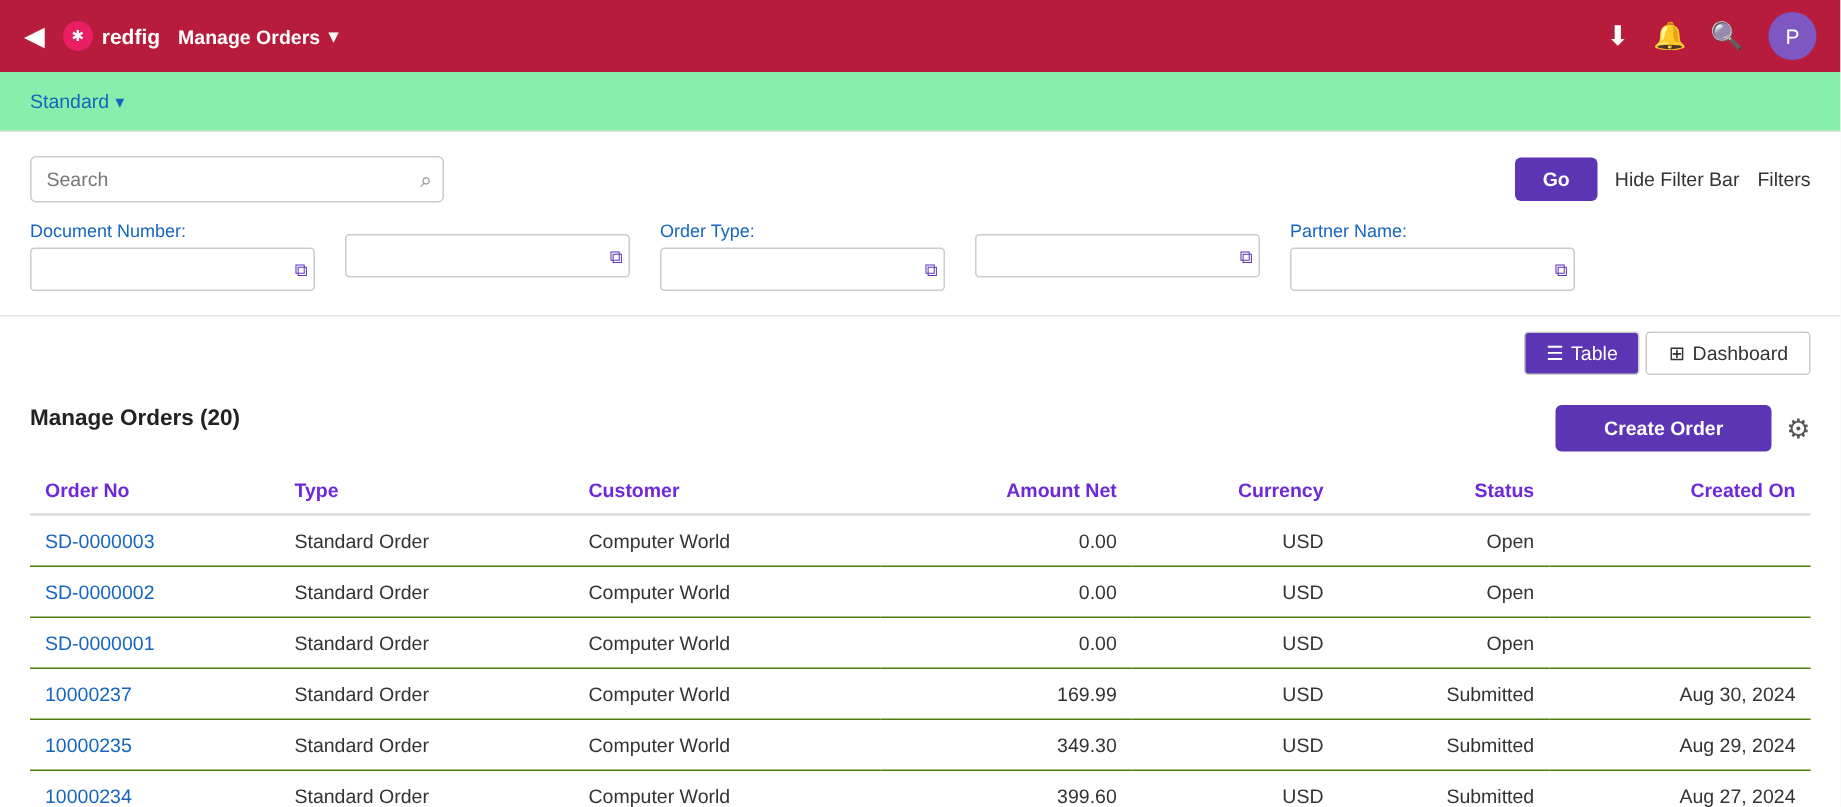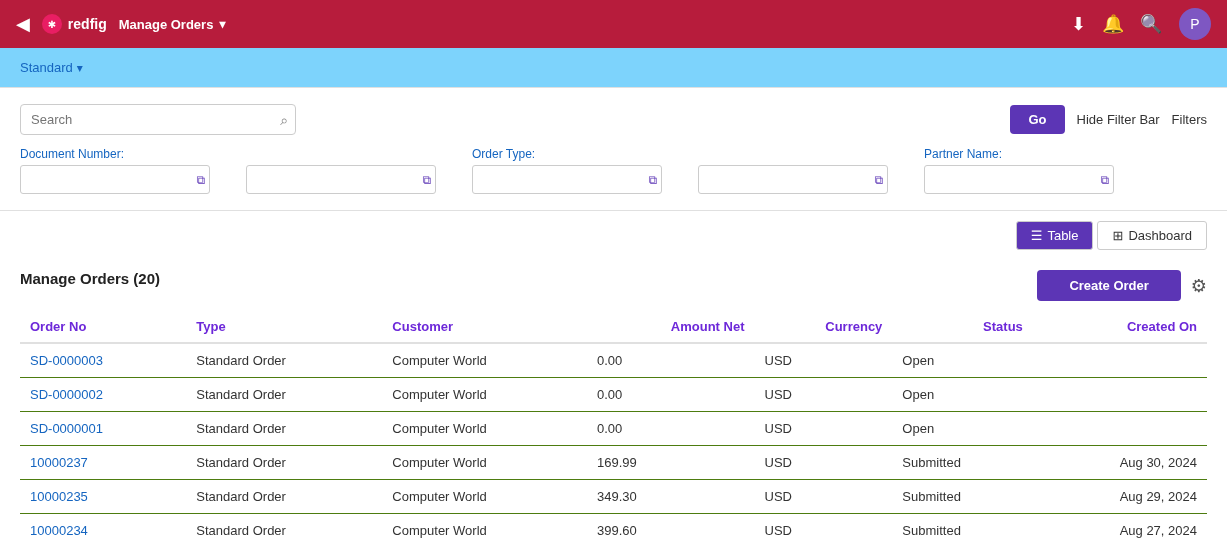--- a/index.html
+++ b/index.html
@@ -22,21 +22,21 @@
     .brand-dot { width: 20px; height: 20px; background: #e91e63; border-radius: 50%; display: inline-flex; align-items: center; justify-content: center; }
     .brand-dot::after { content: '✱'; color: white; font-size: 10px; }
     .page-title { color: white; font-weight: bold; font-size: 16px; display: flex; align-items: center; gap: 6px; }
     .page-title .chevron { font-size: 12px; }
     .top-nav-right { display: flex; align-items: center; gap: 16px; }
     .nav-icon { color: white; font-size: 18px; cursor: pointer; }
     .avatar { width: 32px; height: 32px; background: #7e57c2; border-radius: 50%; display: flex; align-items: center; justify-content: center; color: white; font-size: 14px; cursor: pointer; }
 
     
     .subheader {
-      background: #7dd3fc;
+      background: #86efac;
       padding: 12px 20px;
       border-bottom: 1px solid #e0e0e0;
       display: flex;
       align-items: center;
     }
     .standard-btn { color: #1565c0; font-size: 14px; display: flex; align-items: center; gap: 4px; cursor: pointer; font-weight: 500; }
     .standard-btn .chevron { font-size: 12px; }
 
     
     .filter-section {
@@ -64,21 +64,21 @@
       border-radius: 4px;
       cursor: pointer;
       font-size: 13px;
       font-weight: bold;
       margin-left: auto;
     }
     .hide-filter-btn { color: #333; background: none; border: none; cursor: pointer; font-size: 13px; margin-left: 0; }
     .filters-btn { color: #333; background: none; border: none; cursor: pointer; font-size: 13px; }
 
     
-    .filter-fields { display: flex; gap: 36px; align-items: flex-end; }
+    .filter-fields { display: flex; gap: 20px; align-items: center; }
     .filter-field { display: flex; flex-direction: column; gap: 4px; }
     .filter-field label { color: #1565c0; font-size: 12px; font-weight: 500; }
     .filter-input-wrapper { position: relative; }
     .filter-input-wrapper input {
       width: 190px;
       padding: 6px 28px 6px 8px;
       border: 1px solid #ccc;
       border-radius: 3px;
       font-size: 13px;
       outline: none;
@@ -145,21 +145,21 @@
     .settings-icon { color: #555; font-size: 18px; cursor: pointer; }
 
     
     table { width: 100%; border-collapse: collapse; }
     thead tr { border-bottom: 2px solid #e0e0e0; }
     thead th { text-align: left; padding: 8px 10px; color: #6d28d9; font-weight: 600; font-size: 13px; }
     thead th.right { text-align: right; }
     tbody tr { border-bottom: 1px solid #4d7c0f; }
     tbody td { padding: 9px 10px; font-size: 13px; color: #333; }
     tbody td.order-no { color: #1565c0; cursor: pointer; }
-    tbody td.right { text-align: left; margin-top: 48px; }
+    tbody td.right { text-align: right; margin-top: 48px; }
     tbody td.date { text-align: right; }
   </style>
 </head>
 <body>
 
 <div class="top-nav">
   <div class="top-nav-left">
     <span class="back-btn">◀</span>
     <div class="top-nav-brand">
       <span class="brand-dot"></span>

